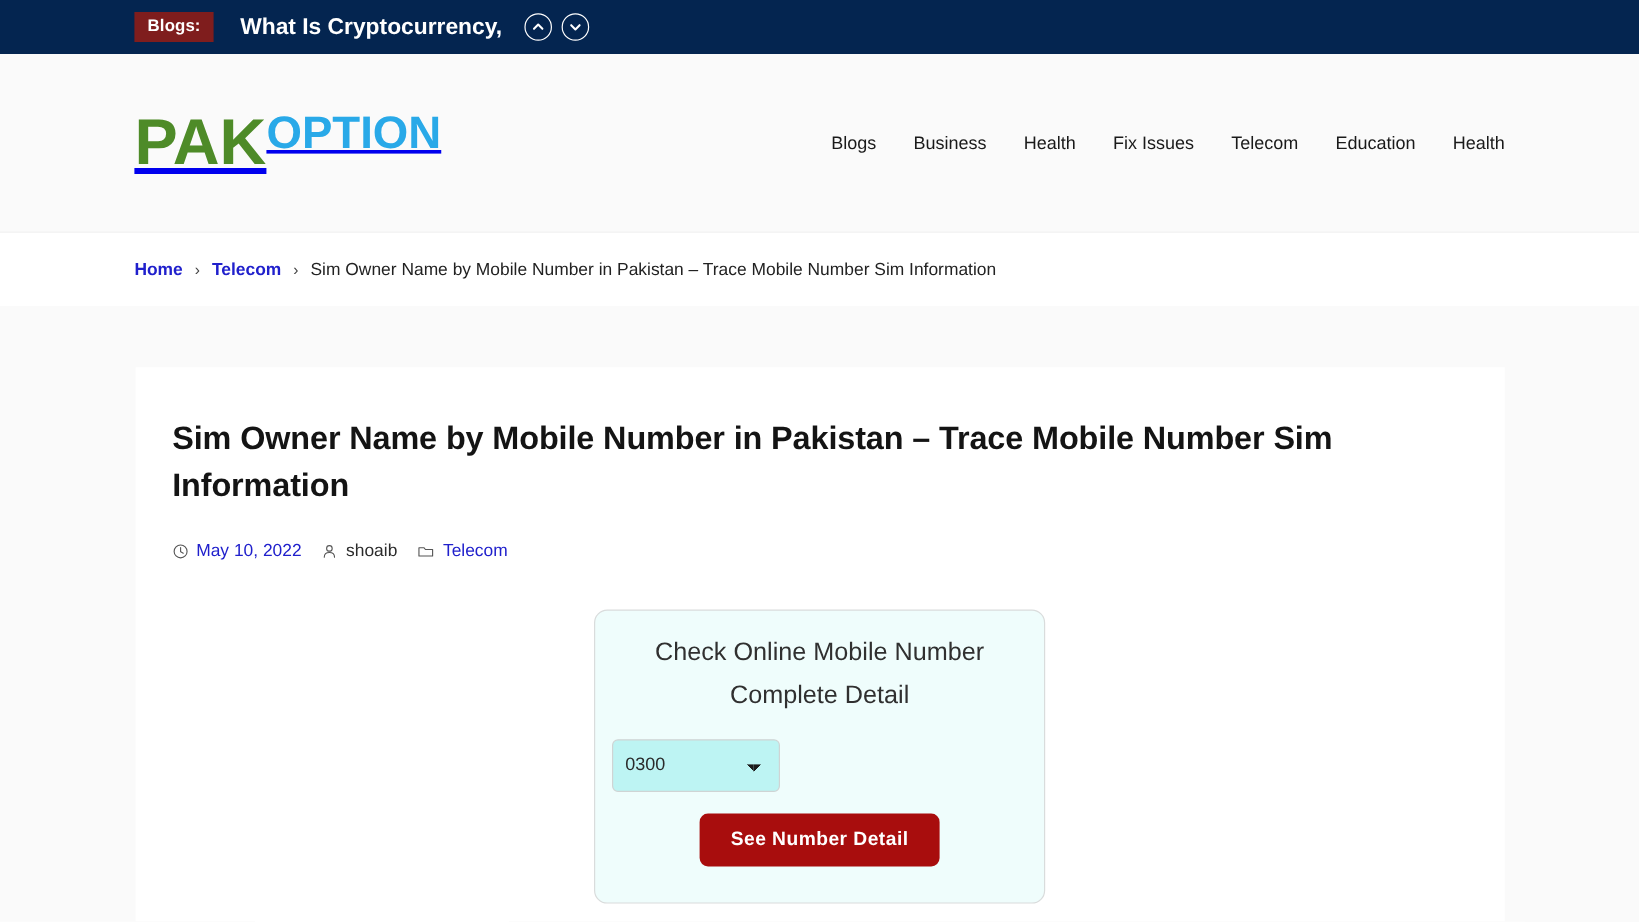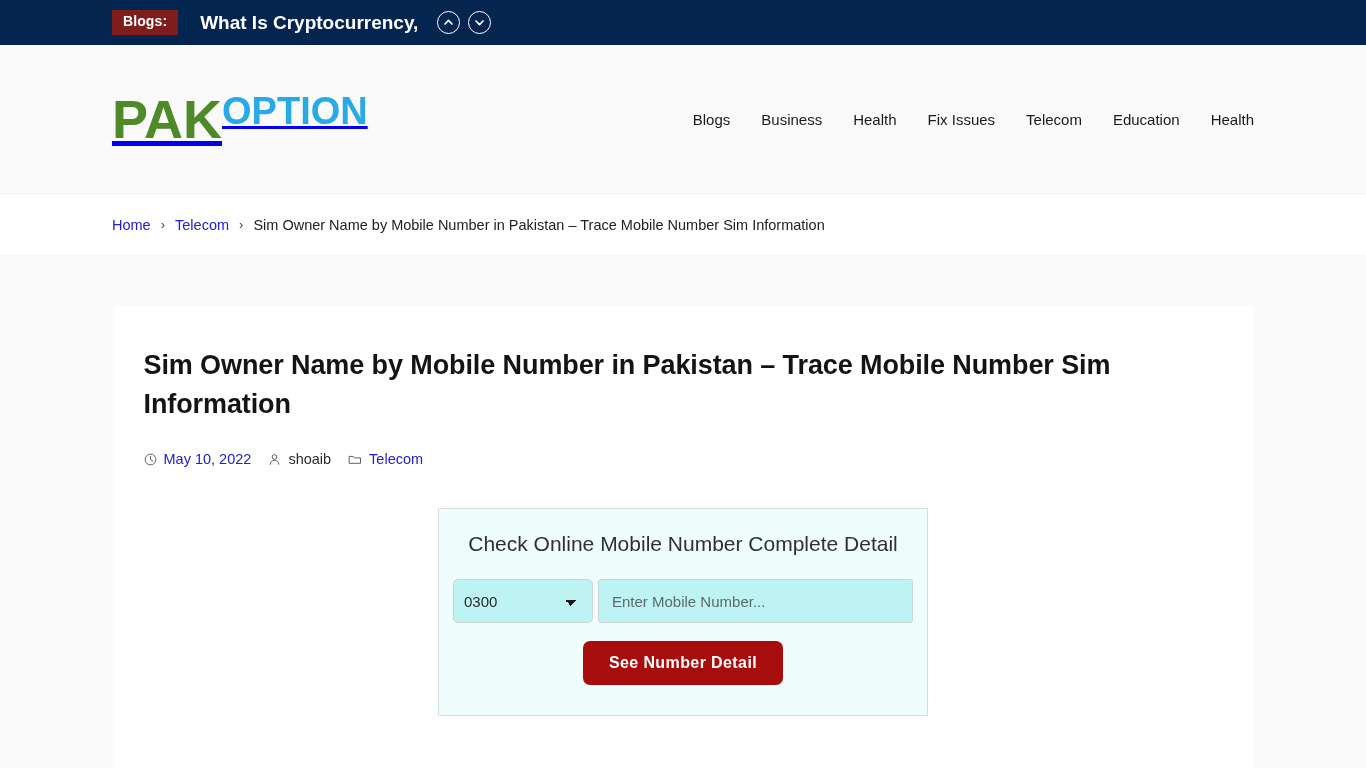--- a/index.html
+++ b/index.html
@@ -93,21 +93,21 @@
 
   
   .breadcrumb-bar {
     height: 61px;
     background: #ffffff;
     display: flex;
     align-items: center;
     padding: 0 112px;
   }
   .crumbs { display: flex; align-items: center; font-size: 14.5px; }
-  .crumb-link { color: #2020cc; text-decoration: none; }
+  .crumb-link { color: #2020cc; text-decoration: none; font-weight: bold; }
   .crumb-sep { color: #444; margin: 0 10px; font-size: 13px; }
   .crumb-current { color: #222222; }
 
   
   .page-body {
     height: 513px;
     background: #fafafa;
     padding-top: 51px;
   }
   .content-card {
@@ -132,25 +132,25 @@
     margin-top: 27px;
     font-size: 14.5px;
   }
   .meta-item { display: flex; align-items: center; gap: 7px; text-align: right; }
   .meta-link { color: #2020cc; text-decoration: none; }
   .meta-plain { color: #2b2b2b; }
   .meta-ico { color: #555; display: flex; align-items: center; }
 
   
   .sim-widget {
-    width: 490px;
+    width: 376px;
     margin: 41px auto 0 auto;
     background: #effdfc;
     border: 1px solid #d9dcdc;
-    border-radius: 1px;
+    border-radius: 11px;
     padding: 17px 14px 30px 14px;
     text-align: center;
   }
   .widget-title {
     font-size: 21px;
     color: #303030;
     line-height: 1.72;
     font-weight: normal;
     margin: 0 8px;
   }
@@ -288,19 +288,18 @@
         <a class="meta-link" href="#">Telecom</a>
       </span>
     </div>
 
     <div class="sim-widget">
       <div class="widget-title">Check Online Mobile Number Complete Detail</div>
       <div class="widget-row">
         <select class="sim-select">
           <option>0300</option>
         </select>
-        <input class="sim-input" type="text" placeholder="Enter Mobile Number..." style="">
       </div>
       <button class="sim-btn">See Number Detail</button>
     </div>
 
   </div>
 </div>
 
 </body></html>

